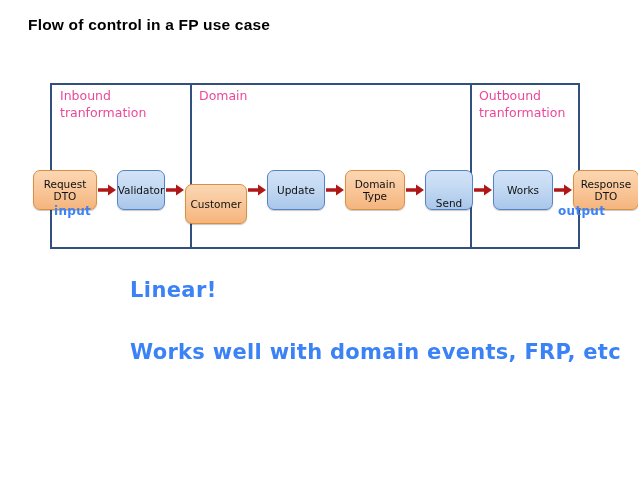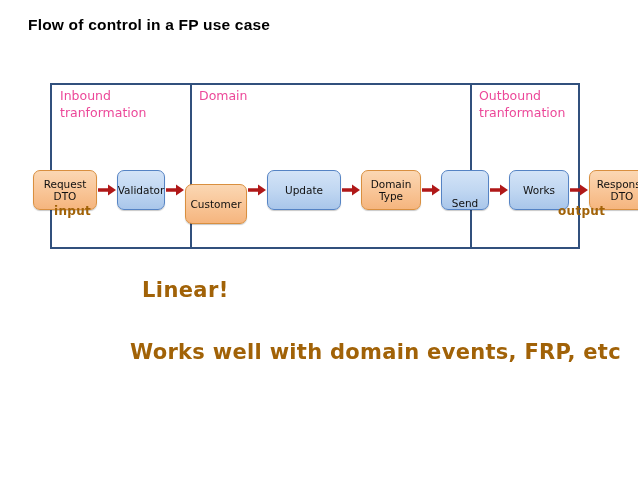--- a/index.html
+++ b/index.html
@@ -97,31 +97,31 @@
   .arrow {
     width: 20px;
     height: 14px;
     flex: none;
     display: block;
   }
 
   
   .hand {
     position: absolute;
-    color: #a16207;
+    color: #3b82f6;
     font-family: "DejaVu Sans", sans-serif;
     font-weight: bold;
     white-space: nowrap;
   }
   .hand.small { font-size: 12px; letter-spacing: 0.3px; }
   .io-input  { left: 54px;  top: 204px; }
   .io-output { left: 558px; top: 204px; }
 
   .hand.note1 {
-    left: 142px; top: 278px;
+    left: 130px; top: 278px;
     font-size: 21px;
     letter-spacing: 0.4px;
   }
   .hand.note2 {
     left: 130px; top: 340px;
     font-size: 21px;
     letter-spacing: 0.3px;
   }
 </style>
 </head>
@@ -146,21 +146,21 @@
       <path d="M1,5.2 L11,5.2 L11,1.6 L19,7 L11,12.4 L11,8.8 L1,8.8 Z" fill="#b01818"></path>
     </svg>
     <div class="node blue" style="width: 48px;"><span>Validator</span></div>
     <svg class="arrow" viewBox="0 0 20 14">
       <path d="M1,5.2 L11,5.2 L11,1.6 L19,7 L11,12.4 L11,8.8 L1,8.8 Z" fill="#b01818"></path>
     </svg>
     <div class="node orange" style="width: 62px; margin-top: 28px;"><span>Customer</span></div>
     <svg class="arrow" viewBox="0 0 20 14">
       <path d="M1,5.2 L11,5.2 L11,1.6 L19,7 L11,12.4 L11,8.8 L1,8.8 Z" fill="#b01818"></path>
     </svg>
-    <div class="node blue" style="width: 74px;"><span>Update</span></div>
+    <div class="node blue" style="width: 58px;"><span>Update</span></div>
     <svg class="arrow" viewBox="0 0 20 14">
       <path d="M1,5.2 L11,5.2 L11,1.6 L19,7 L11,12.4 L11,8.8 L1,8.8 Z" fill="#b01818"></path>
     </svg>
     <div class="node orange" style="width: 60px;"><span>Domain
 Type</span></div>
     <svg class="arrow" viewBox="0 0 20 14">
       <path d="M1,5.2 L11,5.2 L11,1.6 L19,7 L11,12.4 L11,8.8 L1,8.8 Z" fill="#b01818"></path>
     </svg>
     <div class="node blue" style="width: 48px; align-items: flex-end;"><span>Send</span></div>
     <svg class="arrow" viewBox="0 0 20 14">

